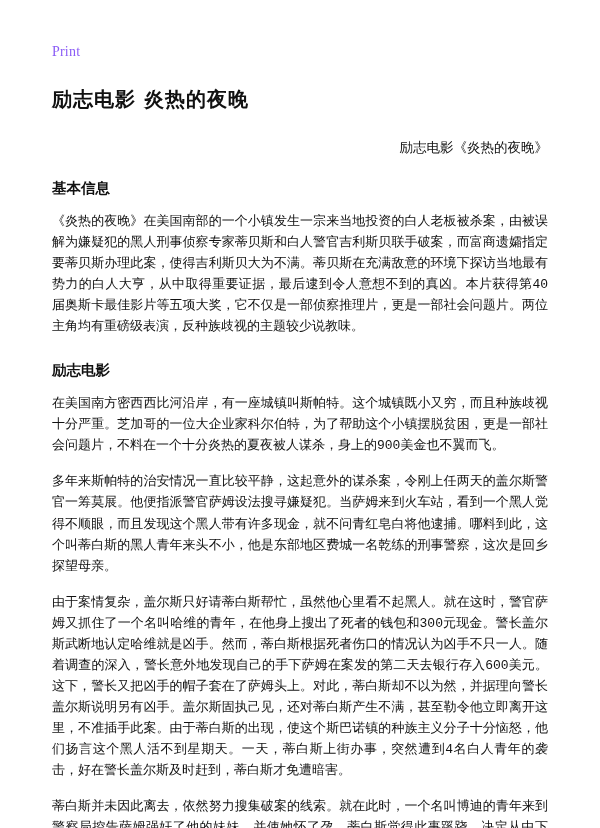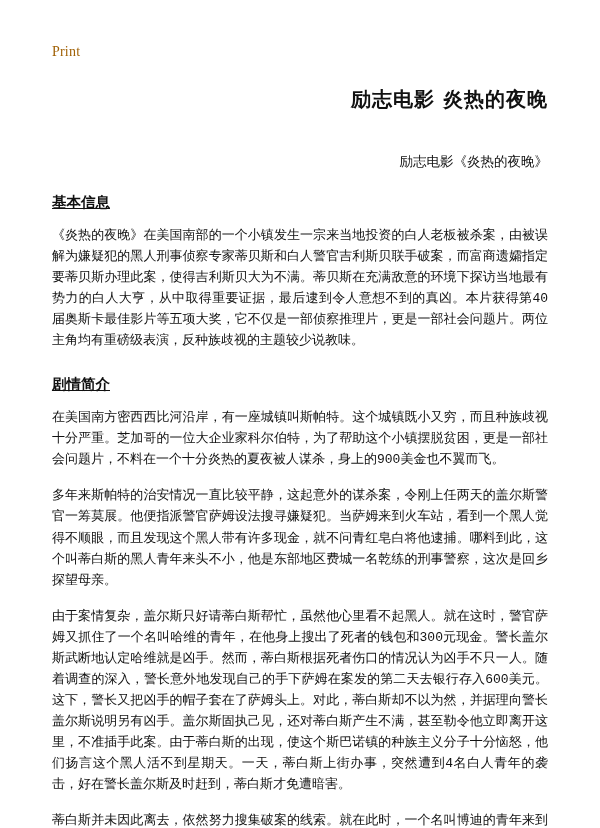--- a/index.html
+++ b/index.html
@@ -17,44 +17,43 @@
   .page {
     position: relative;
     width: 600px;
     height: 828px;
     box-sizing: border-box;
     padding: 44px 52px 0 52px;
   }
   .print-link {
     font-family: "Liberation Serif", "DejaVu Serif", serif;
     font-size: 14px;
-    color: #a16207;
+    color: #8b5cf6;
     margin: 0 0 26px 0;
     letter-spacing: 0.2px;
   }
   .doc-title {
-    text-align: right;
+    text-align: left;
     font-size: 20px;
     font-weight: bold;
-    margin: 0 0 40px 0;
+    margin: 0 0 26px 0;
     letter-spacing: 1px;
     font-family: "DejaVu Sans", "Liberation Sans", sans-serif;
   }
   .subtitle {
     font-size: 13.5px;
     margin: 0 0 22px 0;
     font-family: "DejaVu Sans", "Liberation Sans", sans-serif;
     text-align: right;
   }
   h2.section {
     font-size: 14.5px;
     font-weight: bold;
     margin: 0 0 13px 0;
     font-family: "DejaVu Sans", "Liberation Sans", sans-serif;
-    text-decoration: underline;
   }
   .para {
     font-size: 13px;
     line-height: 1.62;
     margin: 0 0 15px 0;
     text-align: justify;
     font-family: Liberation Mono, monospace;
   }
   .block-gap {
     height: 9px;
@@ -69,19 +68,19 @@
 
   <h1 class="doc-title">励志电影 炎热的夜晚</h1>
 
   <div class="subtitle">励志电影《炎热的夜晚》</div>
 
   <h2 class="section">基本信息</h2>
   <p class="para">《炎热的夜晚》在美国南部的一个小镇发生一宗来当地投资的白人老板被杀案，由被误解为嫌疑犯的黑人刑事侦察专家蒂贝斯和白人警官吉利斯贝联手破案，而富商遗孀指定要蒂贝斯办理此案，使得吉利斯贝大为不满。蒂贝斯在充满敌意的环境下探访当地最有势力的白人大亨，从中取得重要证据，最后逮到令人意想不到的真凶。本片获得第40届奥斯卡最佳影片等五项大奖，它不仅是一部侦察推理片，更是一部社会问题片。两位主角均有重磅级表演，反种族歧视的主题较少说教味。</p>
 
   <div class="block-gap"></div>
 
-  <h2 class="section">剧情简介</h2>
+  <h2 class="section">励志电影</h2>
   <p class="para">在美国南方密西西比河沿岸，有一座城镇叫斯帕特。这个城镇既小又穷，而且种族歧视十分严重。芝加哥的一位大企业家科尔伯特，为了帮助这个小镇摆脱贫困，更是一部社会问题片，不料在一个十分炎热的夏夜被人谋杀，身上的900美金也不翼而飞。</p>
   <p class="para">多年来斯帕特的治安情况一直比较平静，这起意外的谋杀案，令刚上任两天的盖尔斯警官一筹莫展。他便指派警官萨姆设法搜寻嫌疑犯。当萨姆来到火车站，看到一个黑人觉得不顺眼，而且发现这个黑人带有许多现金，就不问青红皂白将他逮捕。哪料到此，这个叫蒂白斯的黑人青年来头不小，他是东部地区费城一名乾练的刑事警察，这次是回乡探望母亲。</p>
   <p class="para">由于案情复杂，盖尔斯只好请蒂白斯帮忙，虽然他心里看不起黑人。就在这时，警官萨姆又抓住了一个名叫哈维的青年，在他身上搜出了死者的钱包和300元现金。警长盖尔斯武断地认定哈维就是凶手。然而，蒂白斯根据死者伤口的情况认为凶手不只一人。随着调查的深入，警长意外地发现自己的手下萨姆在案发的第二天去银行存入600美元。这下，警长又把凶手的帽子套在了萨姆头上。对此，蒂白斯却不以为然，并据理向警长盖尔斯说明另有凶手。盖尔斯固执己见，还对蒂白斯产生不满，甚至勒令他立即离开这里，不准插手此案。由于蒂白斯的出现，使这个斯巴诺镇的种族主义分子十分恼怒，他们扬言这个黑人活不到星期天。一天，蒂白斯上街办事，突然遭到4名白人青年的袭击，好在警长盖尔斯及时赶到，蒂白斯才免遭暗害。</p>
   <p class="para">蒂白斯并未因此离去，依然努力搜集破案的线索。就在此时，一个名叫博迪的青年来到警察局控告萨姆强奸了他的妹妹，并使她怀了孕。蒂白斯觉得此事蹊跷，决定从中下手，打开凶杀案的</p>
 
 </div>
 
 </body></html>

